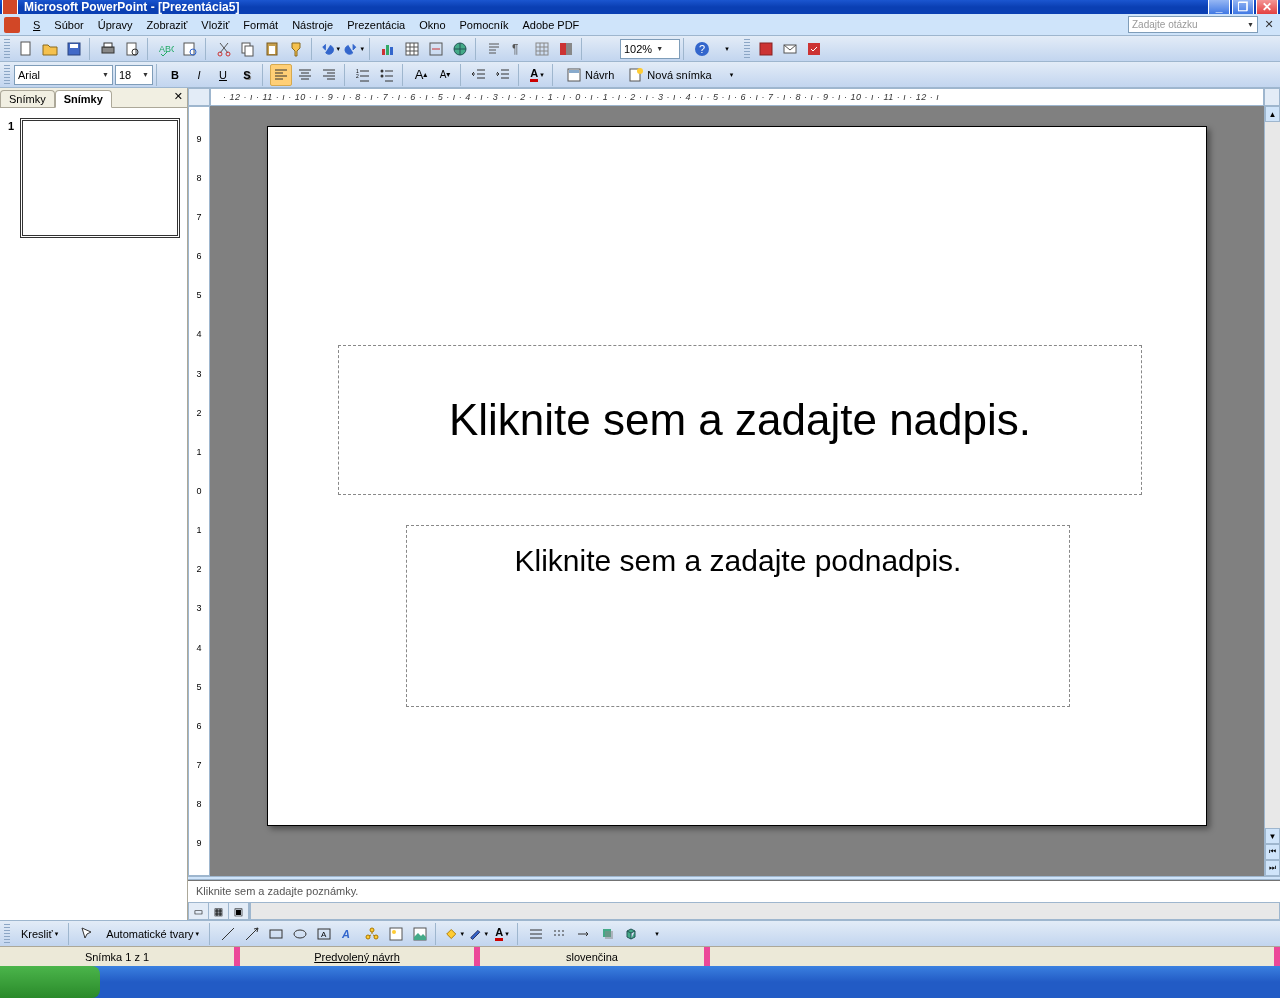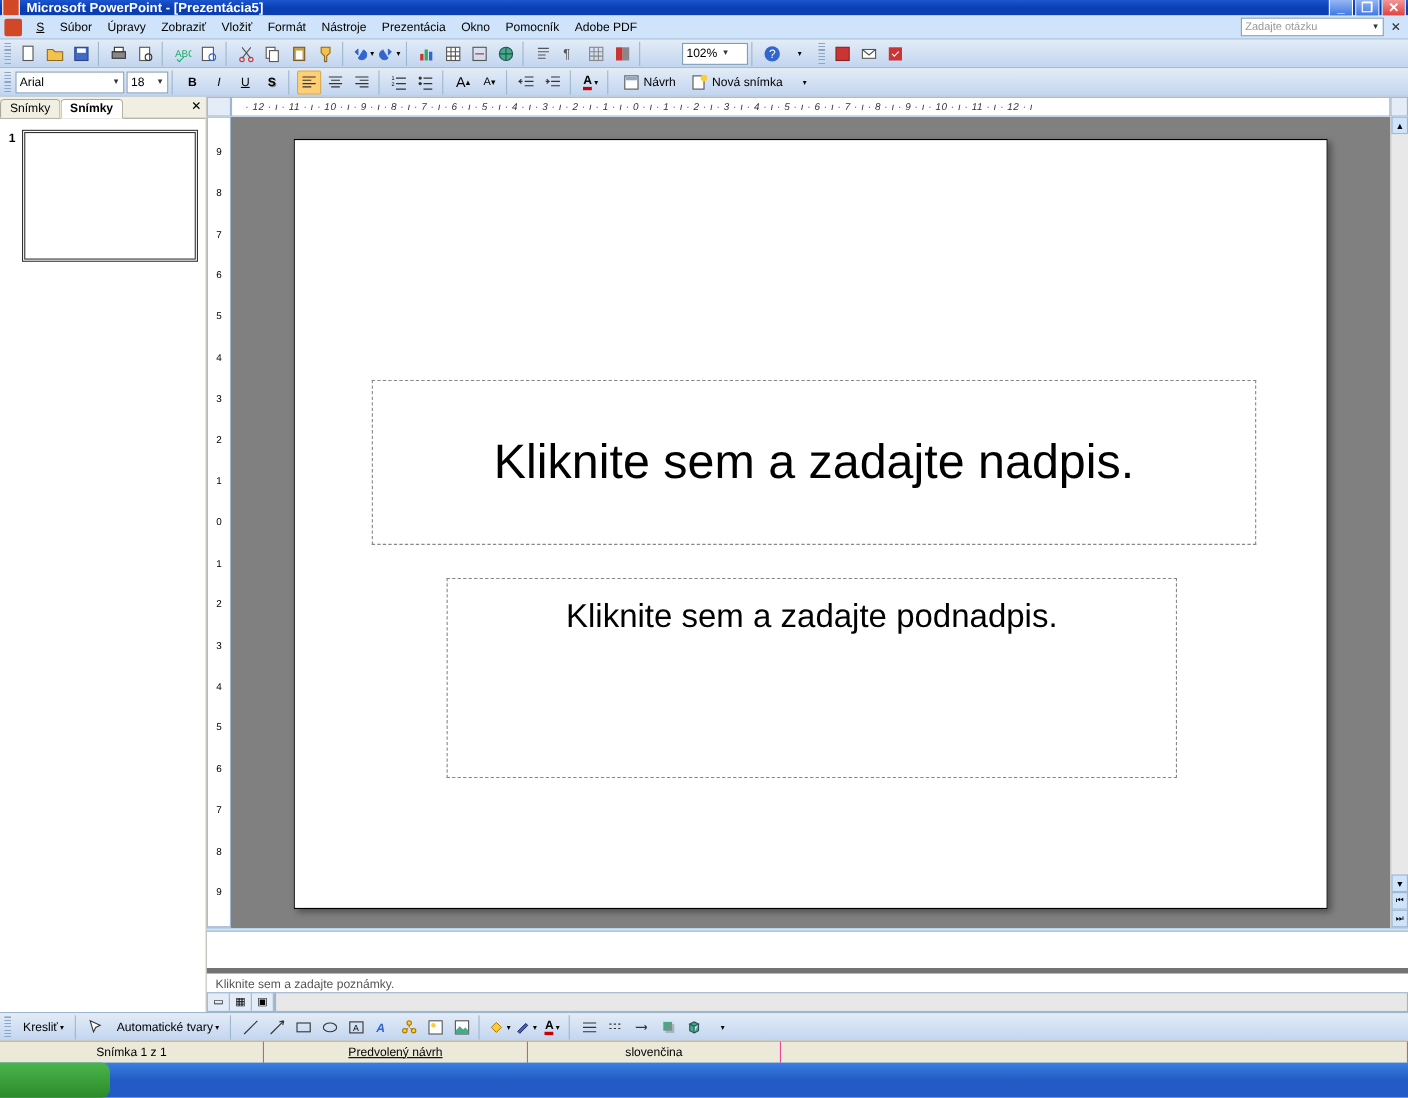--- a/index.html
+++ b/index.html
@@ -61,34 +61,34 @@
 .slide { width: 940px; height: 700px; background:#fff; margin:0 auto; box-shadow: 3px 3px 6px rgba(0,0,0,0.4); border:1px solid #000; position:relative;}
 .placeholder { position:absolute; border:1px dashed #888; display:flex; align-items:center; justify-content:center; text-align:center; color:#000; cursor:text;}
 .ph-title { left:70px; top:218px; width:804px; height:150px; font-size:44px;}
 .ph-sub { left:138px; top:398px; width:664px; height:182px; font-size:30px; align-items:flex-start; padding-top:18px;}
 .vscroll { width:16px; background:#e3ecf7; border-left:1px solid #9eb6ce; display:flex; flex-direction:column;}
 .vscroll .arrow { height:16px; background:#cfe4fa; border:1px solid #9eb6ce; display:flex; align-items:center; justify-content:center; font-size:8px; cursor:pointer;}
 .vscroll .track { flex:1; background:#e8e8e8;}
 
 
 .notes-splitter { height:4px; background:#cfe4fa; border-top:1px solid #9eb6ce; border-bottom:1px solid #9eb6ce; cursor:ns-resize;}
-.notes { height:22px; background:#fff; border-top:5px solid #737373; padding:4px 8px; font-size:11px; color:#555; cursor:text;margin-top:33px;}
+.notes { height:22px; background:#fff; border-top:1px solid #737373; padding:4px 8px; font-size:11px; color:#555; cursor:text;}
 
 
 .bottom-scroll { height:18px; display:flex; background:#e3ecf7;}
 .view-btns { display:flex; border:1px solid #9eb6ce;}
 .view-btns .vb { width:20px; height:16px; display:flex; align-items:center;justify-content:center; border-right:1px solid #9eb6ce; cursor:pointer; font-size:10px;}
 .hscroll { flex:1; background:#e8e8e8; border:1px solid #9eb6ce;}
 
 
 .drawbar { height: 26px; background: linear-gradient(to bottom,#e3ecf7,#c2d5ef); border-top:1px solid #9eb6ce; display:flex; align-items:center; padding:0 4px;}
 
 
 .statusbar { height: 20px; background: #ece9d8; border-top:1px solid #aca899; display:flex; align-items:center; font-size:11px;}
-.statusbar .cell { padding:0 20px; border-right:1px solid #ec4899; height:100%; display:flex; align-items:center;}
+.statusbar .cell { padding:0 20px; border-right:6px solid #ec4899; height:100%; display:flex; align-items:center;}
 
 
 .taskbar { height: 32px; background: linear-gradient(to bottom, #3a80e0 0%, #225bc5 50%, #225bc5 100%); }
 .taskbar .start { float:left; width:100px; height:32px; background: linear-gradient(to bottom,#4bb54b,#2a8a2a); border-top-right-radius:8px; border-bottom-right-radius:8px;}
 </style>
 </head>
 <body>
 
 <div class="titlebar">
   <div class="app-icon"></div>

